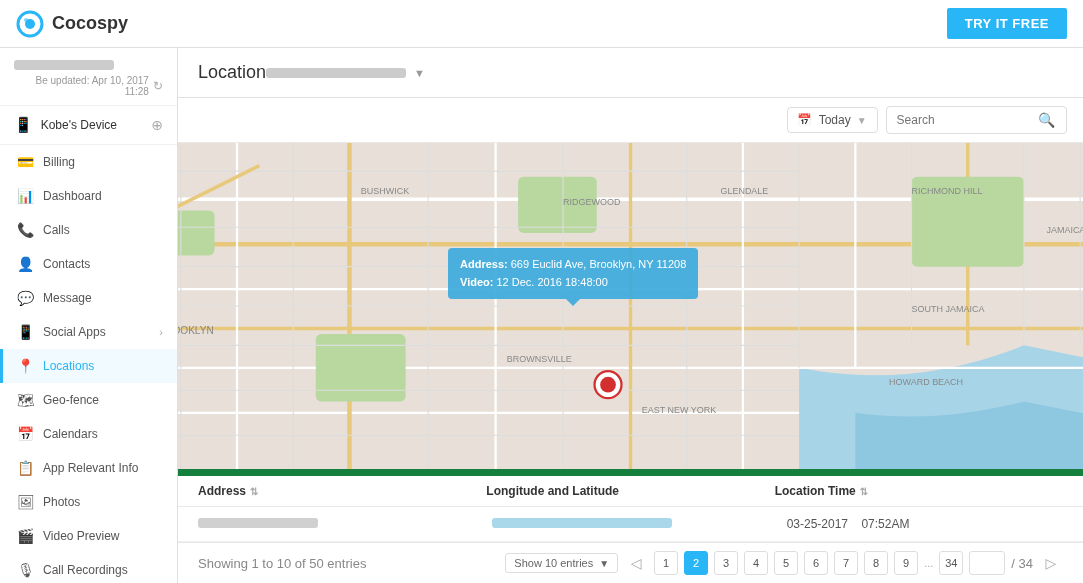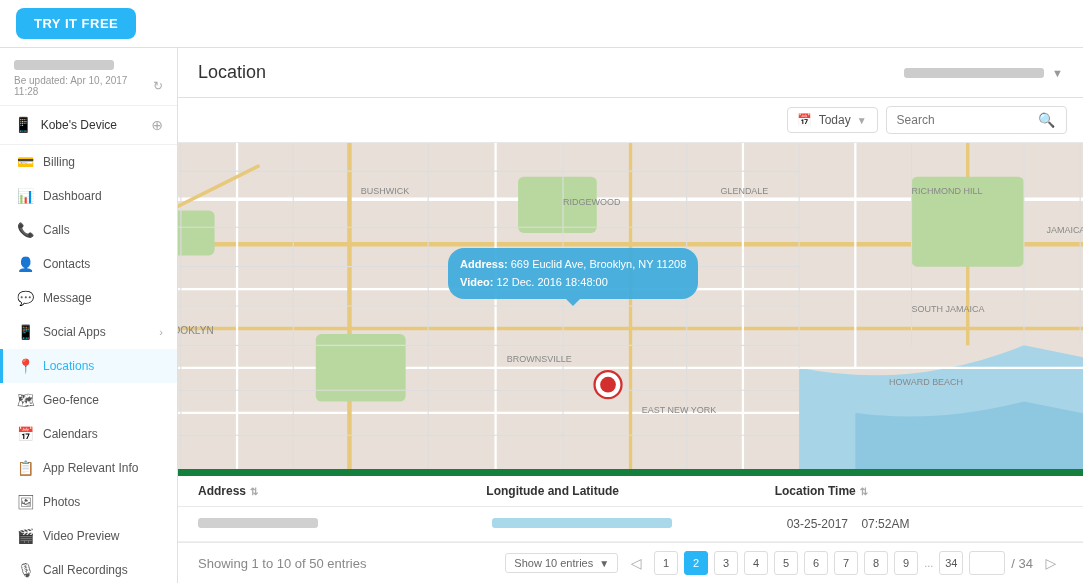--- a/index.html
+++ b/index.html
@@ -25,21 +25,21 @@
       color: #333;
     }
     .logo-icon {
       width: 28px;
       height: 28px;
     }
     .try-btn {
       background: #29b6f6;
       color: #fff;
       border: none;
-      border-radius: 8px;
+      border-radius: 2px;
       padding: 8px 18px;
       font-size: 13px;
       font-weight: bold;
       cursor: pointer;
       letter-spacing: 0.5px;
     }
 
     
     .main-layout {
       display: flex;
@@ -54,20 +54,21 @@
       border-right: 1px solid #e0e0e0;
       display: flex;
       flex-direction: column;
       overflow-y: auto;
       flex-shrink: 0;
     }
 
     .sidebar-user {
       padding: 12px 14px 8px;
       border-bottom: 1px solid #f0f0f0;
+      text-align: right;
     }
     .sidebar-username {
       background: #ccc;
       height: 10px;
       width: 100px;
       border-radius: 3px;
       margin-bottom: 5px;
     }
     .sidebar-update {
       font-size: 10px;
@@ -114,21 +115,20 @@
       display: flex;
       flex-direction: column;
       overflow: hidden;
     }
 
     .content-header {
       background: #fff;
       padding: 14px 20px;
       display: flex;
       align-items: center;
-      justify-content: space-between;
       border-bottom: 1px solid #e0e0e0;
       flex-shrink: 0;
     }
     .content-title {
       font-size: 18px;
       color: #333;
       font-weight: 400;
     }
     .header-right {
       display: flex;
@@ -206,21 +206,21 @@
     }
 
     
     .map-tooltip {
       position: absolute;
       top: 105px;
       left: 270px;
       background: rgba(60, 170, 220, 0.92);
       color: #fff;
       padding: 8px 12px;
-      border-radius: 16px;
+      border-radius: 4px;
       font-size: 11px;
       line-height: 1.6;
       pointer-events: none;
       white-space: nowrap;
     }
     .map-tooltip::after {
       content: '';
       position: absolute;
       bottom: -7px;
       left: 50%;
@@ -336,20 +336,28 @@
       justify-content: center;
       cursor: pointer;
       color: #aaa;
       font-size: 14px;
     }
   </style>
 </head>
 <body>
 
 <div class="navbar">
+  <div class="navbar-logo">
+    <svg class="logo-icon" viewBox="0 0 28 28" fill="none" xmlns="http://www.w3.org/2000/svg">
+      <circle cx="14" cy="14" r="12" stroke="#29b6f6" stroke-width="3" fill="none"></circle>
+      <circle cx="14" cy="14" r="5" fill="#29b6f6"></circle>
+      <circle cx="10" cy="10" r="2" fill="#29b6f6" opacity="0.6"></circle>
+    </svg>
+    <span>Cocospy</span>
+  </div>
   <button class="try-btn">TRY IT FREE</button>
 </div>
 
 <div class="main-layout">
 
   <div class="sidebar">
     <div class="sidebar-user">
       <div class="sidebar-username"></div>
       <div class="sidebar-update">
         <span>Be updated: Apr 10, 2017 11:28</span>

